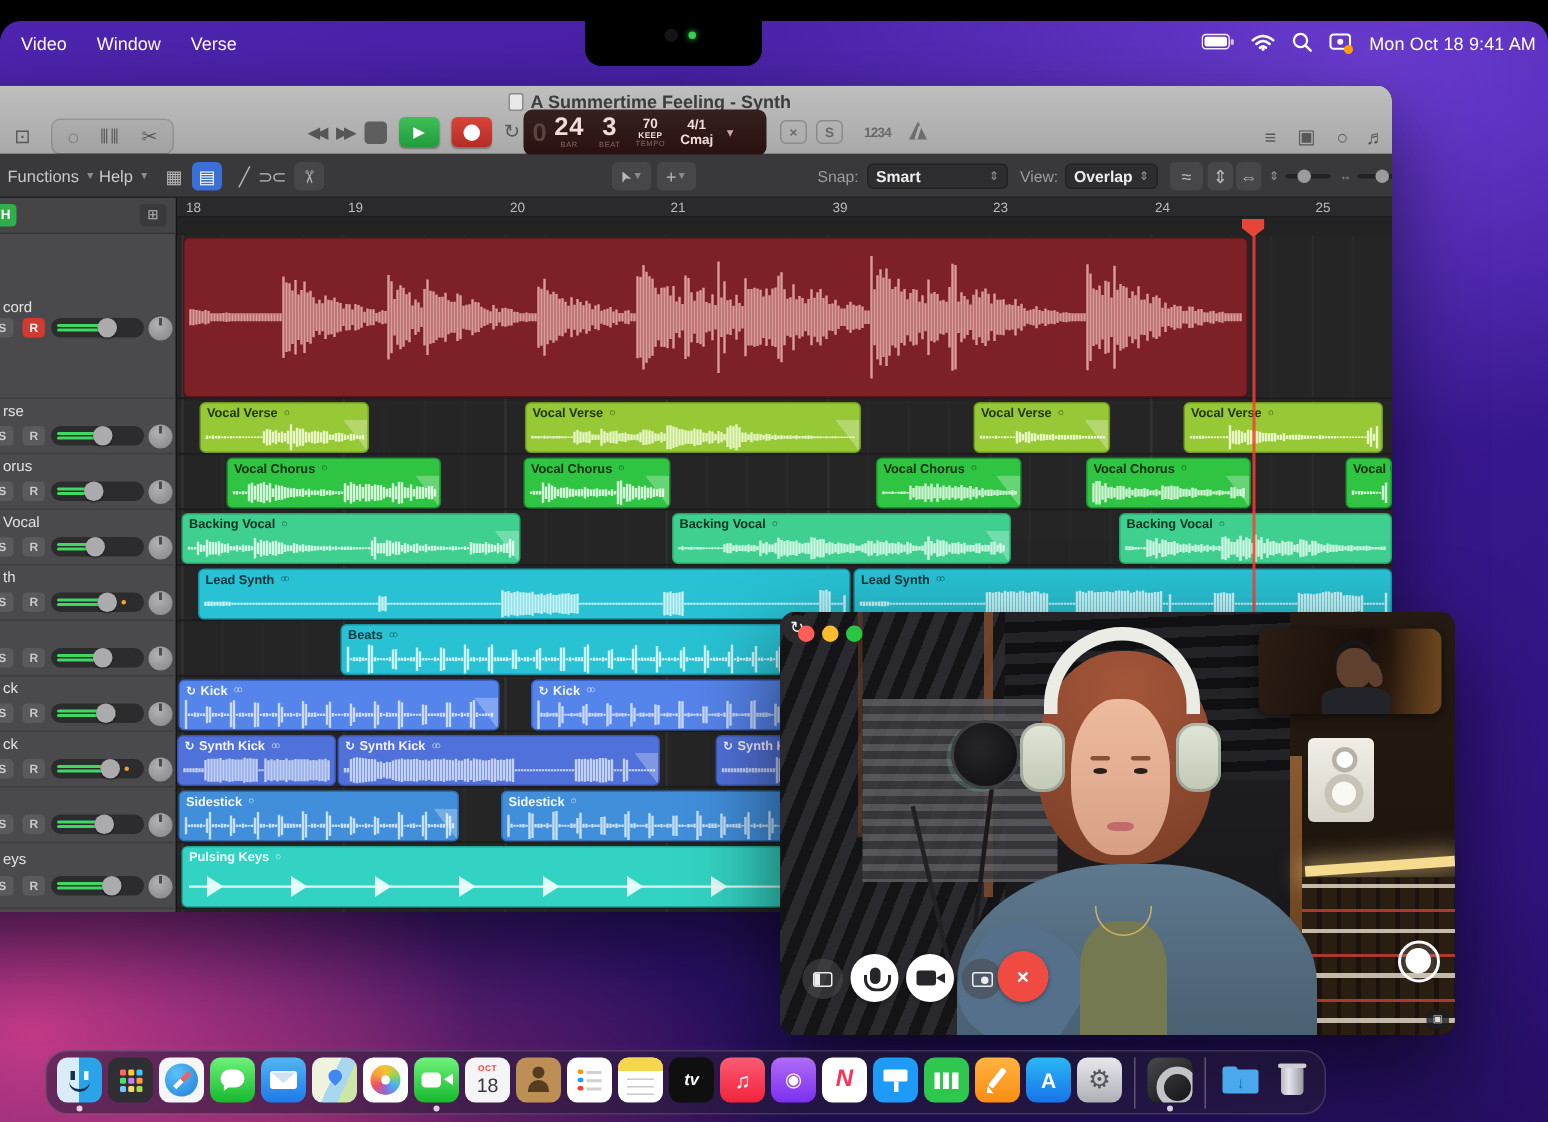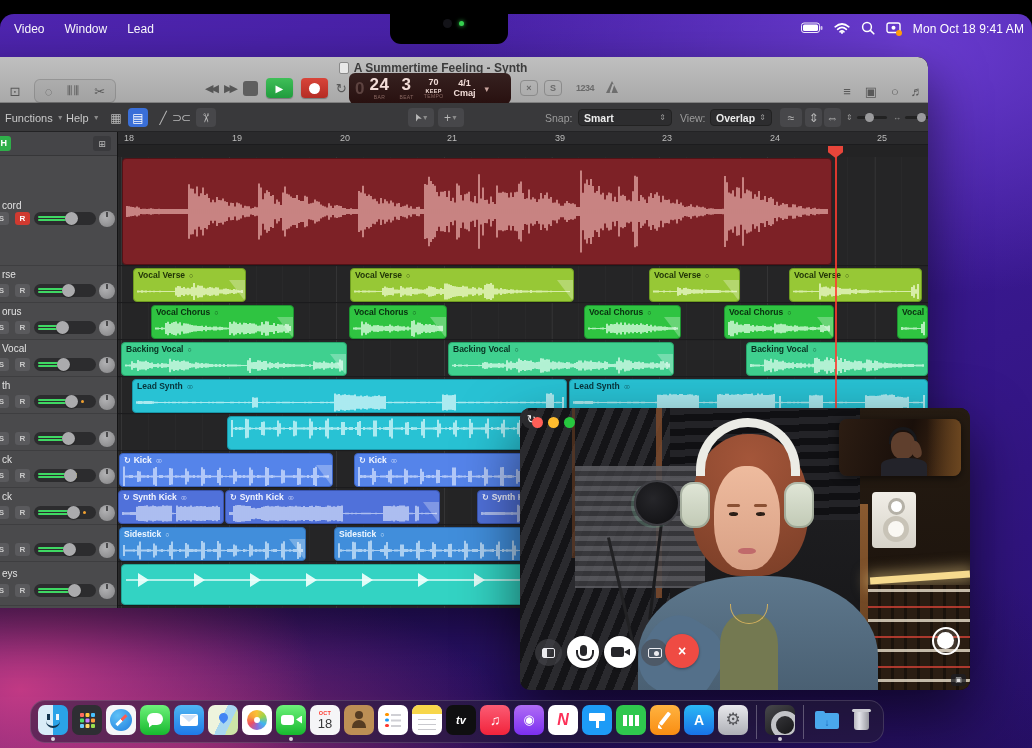--- a/index.html
+++ b/index.html
@@ -297,21 +297,21 @@
 
 <div id="screen"></div>
 <div id="notch"></div>
 <div id="cam-lens"></div>
 <div id="cam-led"></div>
 
 <div id="menubar">
   <div class="menus">
     <span class="menu-item">Video</span>
     <span class="menu-item">Window</span>
-    <span class="menu-item">Lead</span>
+    <span class="menu-item">Verse</span>
   </div>
   <div class="status">
     <span><svg width="22" height="12">
           <rect x="0.5" y="1" width="18" height="9.5" rx="2.5" fill="none" stroke="#fff" stroke-opacity=".9"></rect>
           <rect x="2" y="2.5" width="15" height="6.5" rx="1.5" fill="#fff"></rect>
           <rect x="19.5" y="4" width="2" height="4" rx="1" fill="#fff" fill-opacity=".7"></rect>
         </svg></span>
     <span><svg width="16" height="12">
           <path d="M1.2,4.8 Q8,-0.8 14.8,4.8" stroke="#fff" stroke-width="1.7" fill="none" stroke-linecap="round"></path>
           <path d="M3.6,7.3 Q8,3.4 12.4,7.3" stroke="#fff" stroke-width="1.7" fill="none" stroke-linecap="round"></path>
@@ -709,20 +709,24 @@
           <div class="region th-cyan" style="left: 451px; top: 222px; width: 359px; height: 34px;">
             <div class="rg-label">
               <span class="nm">Lead Synth</span>
               <span class="lp">○○</span>
             </div>
             <svg class="wave" width="355" height="21">
               <path d="M2,9.2L2,11.8M4,9.0L4,12.0M6,9.1L6,11.9M8,9.0L8,12.0M10,9.0L10,12.0M12,9.2L12,11.8M14,9.0L14,12.0M16,8.9L16,12.1M18,8.9L18,12.1M20,9.1L20,11.9M22,9.8L22,11.2M24,9.9L24,11.1M26,9.8L26,11.2M28,9.9L28,11.1M30,9.9L30,11.1M32,9.9L32,11.1M34,9.9L34,11.1M36,9.8L36,11.2M38,9.8L38,11.2M40,9.8L40,11.2M42,9.8L42,11.2M44,9.8L44,11.2M46,9.9L46,11.1M48,9.8L48,11.2M50,9.9L50,11.1M52,9.9L52,11.1M54,9.9L54,11.1M56,9.8L56,11.2M58,9.8L58,11.2M60,9.9L60,11.1M62,9.8L62,11.2M64,9.8L64,11.2M66,9.8L66,11.2M68,9.9L68,11.1M70,9.8L70,11.2M72,9.8L72,11.2M74,9.9L74,11.1M76,9.9L76,11.1M78,9.9L78,11.1M80,9.9L80,11.1M82,9.9L82,11.1M84,9.8L84,11.2M86,2.8L86,18.2M88,2.7L88,18.3M90,3.1L90,17.9M92,2.6L92,18.4M94,2.5L94,18.5M96,3.2L96,17.8M98,1.8L98,19.2M100,2.5L100,18.5M102,2.2L102,18.8M104,2.3L104,18.7M106,3.1L106,17.9M108,2.1L108,18.9M110,1.9L110,19.1M112,3.0L112,18.0M114,3.1L114,17.9M116,2.5L116,18.5M118,2.2L118,18.8M120,2.4L120,18.6M122,3.6L122,17.4M124,3.1L124,17.9M126,3.6L126,17.4M128,9.9L128,11.1M130,9.9L130,11.1M132,9.8L132,11.2M134,9.9L134,11.1M136,9.9L136,11.1M138,9.8L138,11.2M140,9.8L140,11.2M142,9.9L142,11.1M144,9.8L144,11.2M146,2.4L146,18.6M148,1.9L148,19.1M150,2.5L150,18.5M152,3.1L152,17.9M154,1.8L154,19.2M156,1.8L156,19.2M158,2.9L158,18.1M160,2.6L160,18.4M162,2.7L162,18.3M164,2.5L164,18.5M166,2.1L166,18.9M168,2.6L168,18.4M170,2.8L170,18.2M172,1.9L172,19.1M174,1.7L174,19.3M176,1.9L176,19.1M178,2.0L178,19.0M180,1.6L180,19.4M182,3.2L182,17.8M184,2.9L184,18.1M186,1.6L186,19.4M188,2.4L188,18.6M190,1.6L190,19.4M192,3.0L192,18.0M194,3.1L194,17.9M196,3.1L196,17.9M198,2.7L198,18.3M200,2.6L200,18.4M202,2.0L202,19.0M204,9.8L204,11.2M206,9.9L206,11.1M208,4.1L208,16.9M210,9.8L210,11.2M212,9.9L212,11.1M214,9.9L214,11.1M216,9.8L216,11.2M218,9.8L218,11.2M220,9.9L220,11.1M222,9.8L222,11.2M224,9.9L224,11.1M226,9.8L226,11.2M228,9.9L228,11.1M230,9.8L230,11.2M232,9.8L232,11.2M234,9.8L234,11.2M236,9.8L236,11.2M238,3.3L238,17.7M240,3.5L240,17.5M242,3.2L242,17.8M244,2.8L244,18.2M246,3.3L246,17.7M248,3.6L248,17.4M250,3.2L250,17.8M252,9.9L252,11.1M254,9.9L254,11.1M256,9.9L256,11.1M258,9.8L258,11.2M260,9.8L260,11.2M262,9.9L262,11.1M264,9.9L264,11.1M266,9.9L266,11.1M268,9.8L268,11.2M270,9.8L270,11.2M272,9.9L272,11.1M274,9.8L274,11.2M276,9.9L276,11.1M278,9.9L278,11.1M280,9.9L280,11.1M282,9.9L282,11.1M284,9.9L284,11.1M286,9.9L286,11.1M288,9.9L288,11.1M290,9.9L290,11.1M292,9.9L292,11.1M294,3.2L294,17.8M296,4.0L296,17.0M298,3.7L298,17.3M300,3.7L300,17.3M302,3.8L302,17.2M304,4.1L304,16.9M306,3.7L306,17.3M308,3.5L308,17.5M310,2.8L310,18.2M312,2.4L312,18.6M314,2.3L314,18.7M316,3.2L316,17.8M318,2.7L318,18.3M320,2.5L320,18.5M322,2.9L322,18.1M324,5.0L324,16.0M326,4.6L326,16.4M328,4.8L328,16.2M330,5.0L330,16.0M332,5.4L332,15.6M334,5.6L334,15.4M336,4.8L336,16.2M338,9.9L338,11.1M340,9.9L340,11.1M342,9.8L342,11.2M344,9.8L344,11.2M346,9.8L346,11.2M348,9.9L348,11.1M350,9.8L350,11.2M352,3.1L352,17.9" stroke="rgba(222,250,252,.9)" stroke-width="1.6" fill="none"></path>
             </svg>
           </div>
           <div class="region th-cyan" style="left: 109px; top: 259px; width: 348px; height: 34px;">
+            <div class="rg-label">
+              <span class="nm">Beats</span>
+              <span class="lp">○○</span>
+            </div>
             <svg class="wave" width="344" height="21">
               <path d="M2,2.1L2,18.9M4,9.8L4,11.2M6,9.1L6,11.9M8,9.4L8,11.6M10,9.0L10,12.0M12,9.3L12,11.7M14,9.7L14,11.3M16,0.7L16,20.3M18,1.3L18,19.7M20,9.2L20,11.8M22,9.7L22,11.3M24,9.9L24,11.1M26,9.6L26,11.4M28,9.8L28,11.2M30,9.1L30,11.9M32,4.0L32,17.0M34,3.6L34,17.4M36,9.5L36,11.5M38,9.5L38,11.5M40,9.3L40,11.7M42,9.7L42,11.3M44,9.2L44,11.8M46,9.1L46,11.9M48,2.6L48,18.4M50,5.3L50,15.7M52,9.7L52,11.3M54,9.6L54,11.4M56,9.9L56,11.1M58,10.0L58,11.0M60,9.1L60,11.9M62,9.6L62,11.4M64,2.7L64,18.3M66,3.4L66,17.6M68,9.4L68,11.6M70,9.5L70,11.5M72,9.4L72,11.6M74,9.2L74,11.8M76,9.6L76,11.4M78,9.3L78,11.7M80,0.6L80,20.4M82,3.5L82,17.5M84,9.3L84,11.7M86,9.0L86,12.0M88,9.9L88,11.1M90,9.0L90,12.0M92,9.4L92,11.6M94,9.5L94,11.5M96,2.5L96,18.5M98,0.6L98,20.4M100,9.2L100,11.8M102,9.1L102,11.9M104,9.4L104,11.6M106,9.4L106,11.6M108,9.1L108,11.9M110,9.8L110,11.2M112,4.1L112,16.9M114,4.0L114,17.0M116,9.0L116,12.0M118,9.8L118,11.2M120,9.1L120,11.9M122,9.0L122,12.0M124,9.9L124,11.1M126,9.0L126,12.0M128,4.1L128,16.9M130,3.0L130,18.0M132,9.9L132,11.1M134,9.0L134,12.0M136,9.7L136,11.3M138,9.4L138,11.6M140,9.2L140,11.8M142,9.7L142,11.3M144,2.6L144,18.4M146,2.6L146,18.4M148,9.9L148,11.1M150,9.2L150,11.8M152,9.9L152,11.1M154,9.2L154,11.8M156,9.1L156,11.9M158,9.1L158,11.9M160,2.2L160,18.8M162,0.6L162,20.4M164,9.8L164,11.2M166,9.4L166,11.6M168,9.5L168,11.5M170,9.6L170,11.4M172,9.0L172,12.0M174,9.7L174,11.3M176,4.6L176,16.4M178,3.9L178,17.1M180,9.9L180,11.1M182,9.1L182,11.9M184,9.2L184,11.8M186,9.3L186,11.7M188,9.9L188,11.1M190,9.9L190,11.1M192,3.5L192,17.5M194,1.0L194,20.0M196,9.6L196,11.4M198,9.4L198,11.6M200,9.5L200,11.5M202,9.5L202,11.5M204,9.2L204,11.8M206,9.1L206,11.9M208,1.7L208,19.3M210,5.5L210,15.5M212,9.7L212,11.3M214,9.9L214,11.1M216,9.4L216,11.6M218,9.9L218,11.1M220,9.1L220,11.9M222,9.6L222,11.4M224,4.5L224,16.5M226,2.3L226,18.7M228,9.0L228,12.0M230,9.8L230,11.2M232,9.6L232,11.4M234,9.1L234,11.9M236,9.2L236,11.8M238,9.4L238,11.6M240,1.1L240,19.9M242,4.7L242,16.3M244,9.6L244,11.4M246,9.4L246,11.6M248,9.4L248,11.6M250,9.6L250,11.4M252,9.3L252,11.7M254,9.2L254,11.8M256,5.5L256,15.5M258,0.6L258,20.4M260,9.9L260,11.1M262,8.9L262,12.1M264,9.7L264,11.3M266,9.6L266,11.4M268,9.1L268,11.9M270,9.5L270,11.5M272,5.6L272,15.4M274,1.7L274,19.3M276,9.5L276,11.5M278,9.4L278,11.6M280,10.0L280,11.0M282,9.7L282,11.3M284,9.2L284,11.8M286,9.8L286,11.2M288,4.8L288,16.2M290,2.1L290,18.9M292,9.2L292,11.8M294,9.6L294,11.4M296,9.0L296,12.0M298,9.9L298,11.1M300,9.2L300,11.8M302,9.1L302,11.9M304,5.5L304,15.5M306,4.5L306,16.5M308,9.9L308,11.1M310,9.4L310,11.6M312,9.8L312,11.2M314,9.6L314,11.4M316,9.0L316,12.0M318,9.6L318,11.4M320,0.9L320,20.1M322,3.7L322,17.3M324,9.1L324,11.9M326,9.0L326,12.0M328,9.3L328,11.7M330,9.9L330,11.1M332,8.9L332,12.1M334,9.7L334,11.3M336,1.9L336,19.1M338,4.4L338,16.6M340,9.4L340,11.6" stroke="rgba(222,250,252,.9)" stroke-width="1.6" fill="none"></path>
             </svg>
           </div>
           <div class="region th-blue" style="left: 1px; top: 296px; width: 214px; height: 34px;">
             <div class="rg-label">
               <span class="pre">↻</span>
               <span class="nm">Kick</span>
               <span class="lp">○○</span>
             </div>
@@ -785,20 +789,24 @@
           <div class="region th-lblue" style="left: 216px; top: 370px; width: 241px; height: 34px;">
             <div class="rg-label">
               <span class="nm">Sidestick</span>
               <span class="lp">○</span>
             </div>
             <svg class="wave" width="237" height="21">
               <path d="M2,3.2L2,17.8M4,9.2L4,11.8M6,9.8L6,11.2M8,9.9L8,11.1M10,9.5L10,11.5M12,9.4L12,11.6M14,9.8L14,11.2M16,1.7L16,19.3M18,2.3L18,18.7M20,9.3L20,11.7M22,9.1L22,11.9M24,9.1L24,11.9M26,9.6L26,11.4M28,8.9L28,12.1M30,9.7L30,11.3M32,1.2L32,19.8M34,0.6L34,20.4M36,9.5L36,11.5M38,9.9L38,11.1M40,9.9L40,11.1M42,9.9L42,11.1M44,9.0L44,12.0M46,9.1L46,11.9M48,5.3L48,15.7M50,1.9L50,19.1M52,9.1L52,11.9M54,9.2L54,11.8M56,9.9L56,11.1M58,9.4L58,11.6M60,9.6L60,11.4M62,9.7L62,11.3M64,4.6L64,16.4M66,4.4L66,16.6M68,9.0L68,12.0M70,9.1L70,11.9M72,9.5L72,11.5M74,9.0L74,12.0M76,9.7L76,11.3M78,9.7L78,11.3M80,2.8L80,18.2M82,0.8L82,20.2M84,9.1L84,11.9M86,8.9L86,12.1M88,9.6L88,11.4M90,9.9L90,11.1M92,9.8L92,11.2M94,9.1L94,11.9M96,2.2L96,18.8M98,3.9L98,17.1M100,9.6L100,11.4M102,9.6L102,11.4M104,9.4L104,11.6M106,9.9L106,11.1M108,9.1L108,11.9M110,9.3L110,11.7M112,3.9L112,17.1M114,3.7L114,17.3M116,9.7L116,11.3M118,9.6L118,11.4M120,10.0L120,11.0M122,9.3L122,11.7M124,9.7L124,11.3M126,9.1L126,11.9M128,0.7L128,20.3M130,3.6L130,17.4M132,9.5L132,11.5M134,9.7L134,11.3M136,9.0L136,12.0M138,9.0L138,12.0M140,9.0L140,12.0M142,9.9L142,11.1M144,2.4L144,18.6M146,4.3L146,16.7M148,9.3L148,11.7M150,9.5L150,11.5M152,9.4L152,11.6M154,9.2L154,11.8M156,9.0L156,12.0M158,10.0L158,11.0M160,4.7L160,16.3M162,1.5L162,19.5M164,9.9L164,11.1M166,9.0L166,12.0M168,9.8L168,11.2M170,9.2L170,11.8M172,9.6L172,11.4M174,9.6L174,11.4M176,0.6L176,20.4M178,5.5L178,15.5M180,9.7L180,11.3M182,10.0L182,11.0M184,9.2L184,11.8M186,9.9L186,11.1M188,8.9L188,12.1M190,9.8L190,11.2M192,3.7L192,17.3M194,1.2L194,19.8M196,9.1L196,11.9M198,9.2L198,11.8M200,9.9L200,11.1M202,9.9L202,11.1M204,9.2L204,11.8M206,9.7L206,11.3M208,1.8L208,19.2M210,3.8L210,17.2M212,9.3L212,11.7M214,9.4L214,11.6M216,9.9L216,11.1M218,9.1L218,11.9M220,9.3L220,11.7M222,9.3L222,11.7M224,0.9L224,20.1M226,4.4L226,16.6M228,9.9L228,11.1M230,9.8L230,11.2M232,10.0L232,11.0M234,9.7L234,11.3" stroke="rgba(222,238,252,.85)" stroke-width="1.6" fill="none"></path>
             </svg>
           </div>
           <div class="region th-teal" style="left: 3px; top: 407px; width: 459px; height: 41px;">
+            <div class="rg-label">
+              <span class="nm">Pulsing Keys</span>
+              <span class="lp">○</span>
+            </div>
             <svg class="wave" width="455" height="28">
               <line x1="2" y1="14" x2="451" y2="14" stroke="rgba(238,255,252,.92)" stroke-width="1.5"></line>
               <path d="M14,7 L25,14 L14,21 Z M70,7 L81,14 L70,21 Z M126,7 L137,14 L126,21 Z M182,7 L193,14 L182,21 Z M238,7 L249,14 L238,21 Z M294,7 L305,14 L294,21 Z M350,7 L361,14 L350,21 Z M406,7 L417,14 L406,21 Z " fill="rgba(238,255,252,.92)"></path>
             </svg>
           </div>
         </div>
       <div id="playhead-head" style="left: 710px;"></div>
       <div id="playhead-line" style="left: 717px;"></div>
     </div>
   </div>

